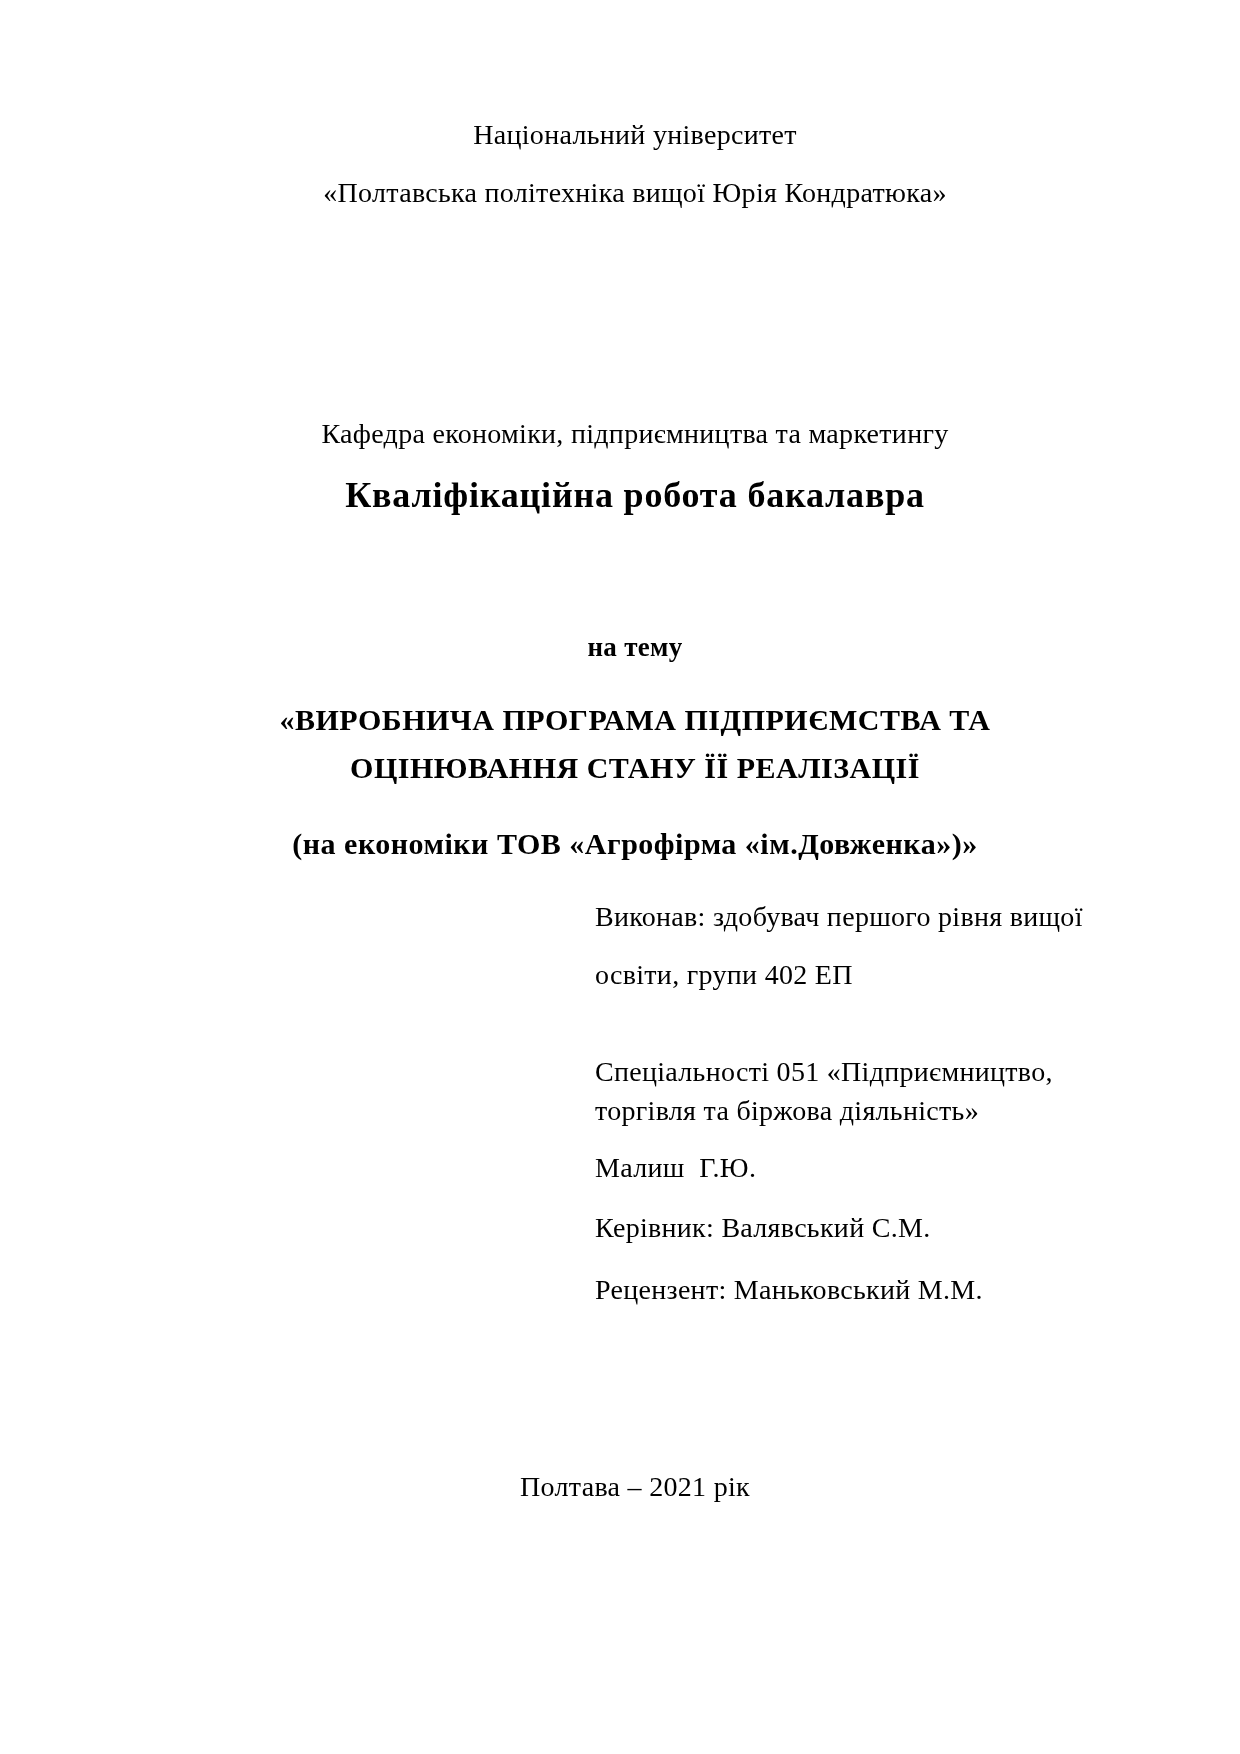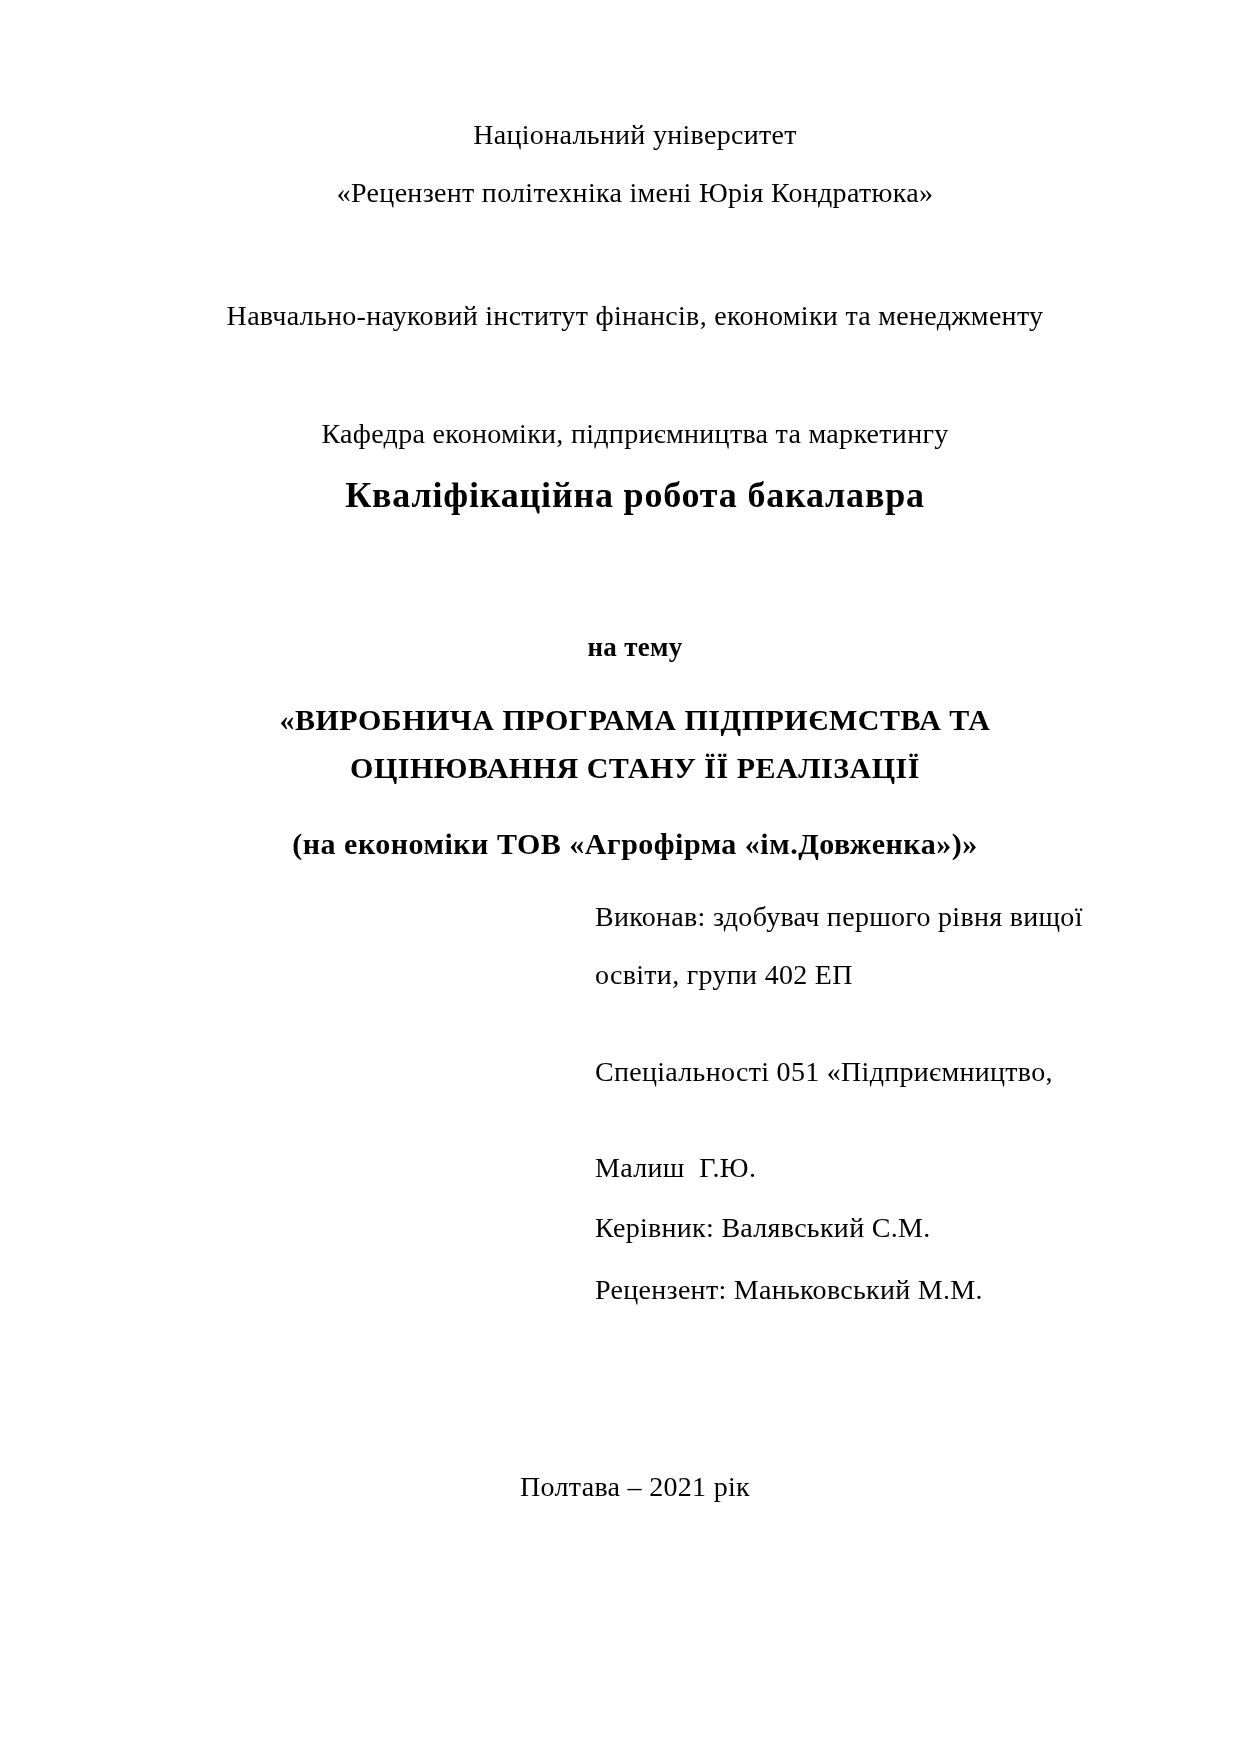--- a/index.html
+++ b/index.html
@@ -42,42 +42,42 @@
   }
   .pre { white-space: pre; }
 </style>
 </head>
 <body>
 
 <div class="page">
 
   <div class="line center" style="top:118px">Національний університет</div>
 
-  <div class="line center" style="top:176px">«Рецензент політехніка імені Юрія Кондратюка»</div>
+  <div class="line center" style="top:176px">«Полтавська політехніка вищої Юрія Кондратюка»</div>
 
-  <div class="line center" style="top:299px">Навчально-науковий інститут фінансів, економіки та менеджменту</div>
 
   <div class="line center bold worktype" style="top:474px">Кваліфікаційна робота бакалавра</div>
 
   <div class="line center" style="top:417px">Кафедра економіки, підприємництва та маркетингу</div>
 
   <div class="line center bold" style="top:631px; font-size:27px">на тему</div>
 
   <div class="line center bold topic" style="top:702px">«ВИРОБНИЧА ПРОГРАМА ПІДПРИЄМСТВА ТА</div>
 
   <div class="line center bold topic" style="top:750px">ОЦІНЮВАННЯ СТАНУ ЇЇ РЕАЛІЗАЦІЇ</div>
 
   <div class="line center bold topic" style="top:826px">(на економіки ТОВ «Агрофірма «ім.Довженка»)»</div>
 
   <div class="line rightblock" style="top:900px">Виконав: здобувач першого рівня вищої</div>
 
   <div class="line rightblock" style="top:958px">освіти, групи 402 ЕП</div>
 
   <div class="line rightblock" style="top:1055px">Спеціальності 051 «Підприємництво,</div>
 
+  <div class="line rightblock" style="top:1094px">торгівля та біржова діяльність»</div>
 
   <div class="line rightblock pre" style="top:1151px">Малиш  Г.Ю.</div>
 
   <div class="line rightblock" style="top:1211px">Керівник: Валявський С.М.</div>
 
   <div class="line rightblock" style="top:1273px">Рецензент: Маньковський М.М.</div>
 
   <div class="line center" style="top:1470px">Полтава – 2021 рік</div>
 
 </div>

